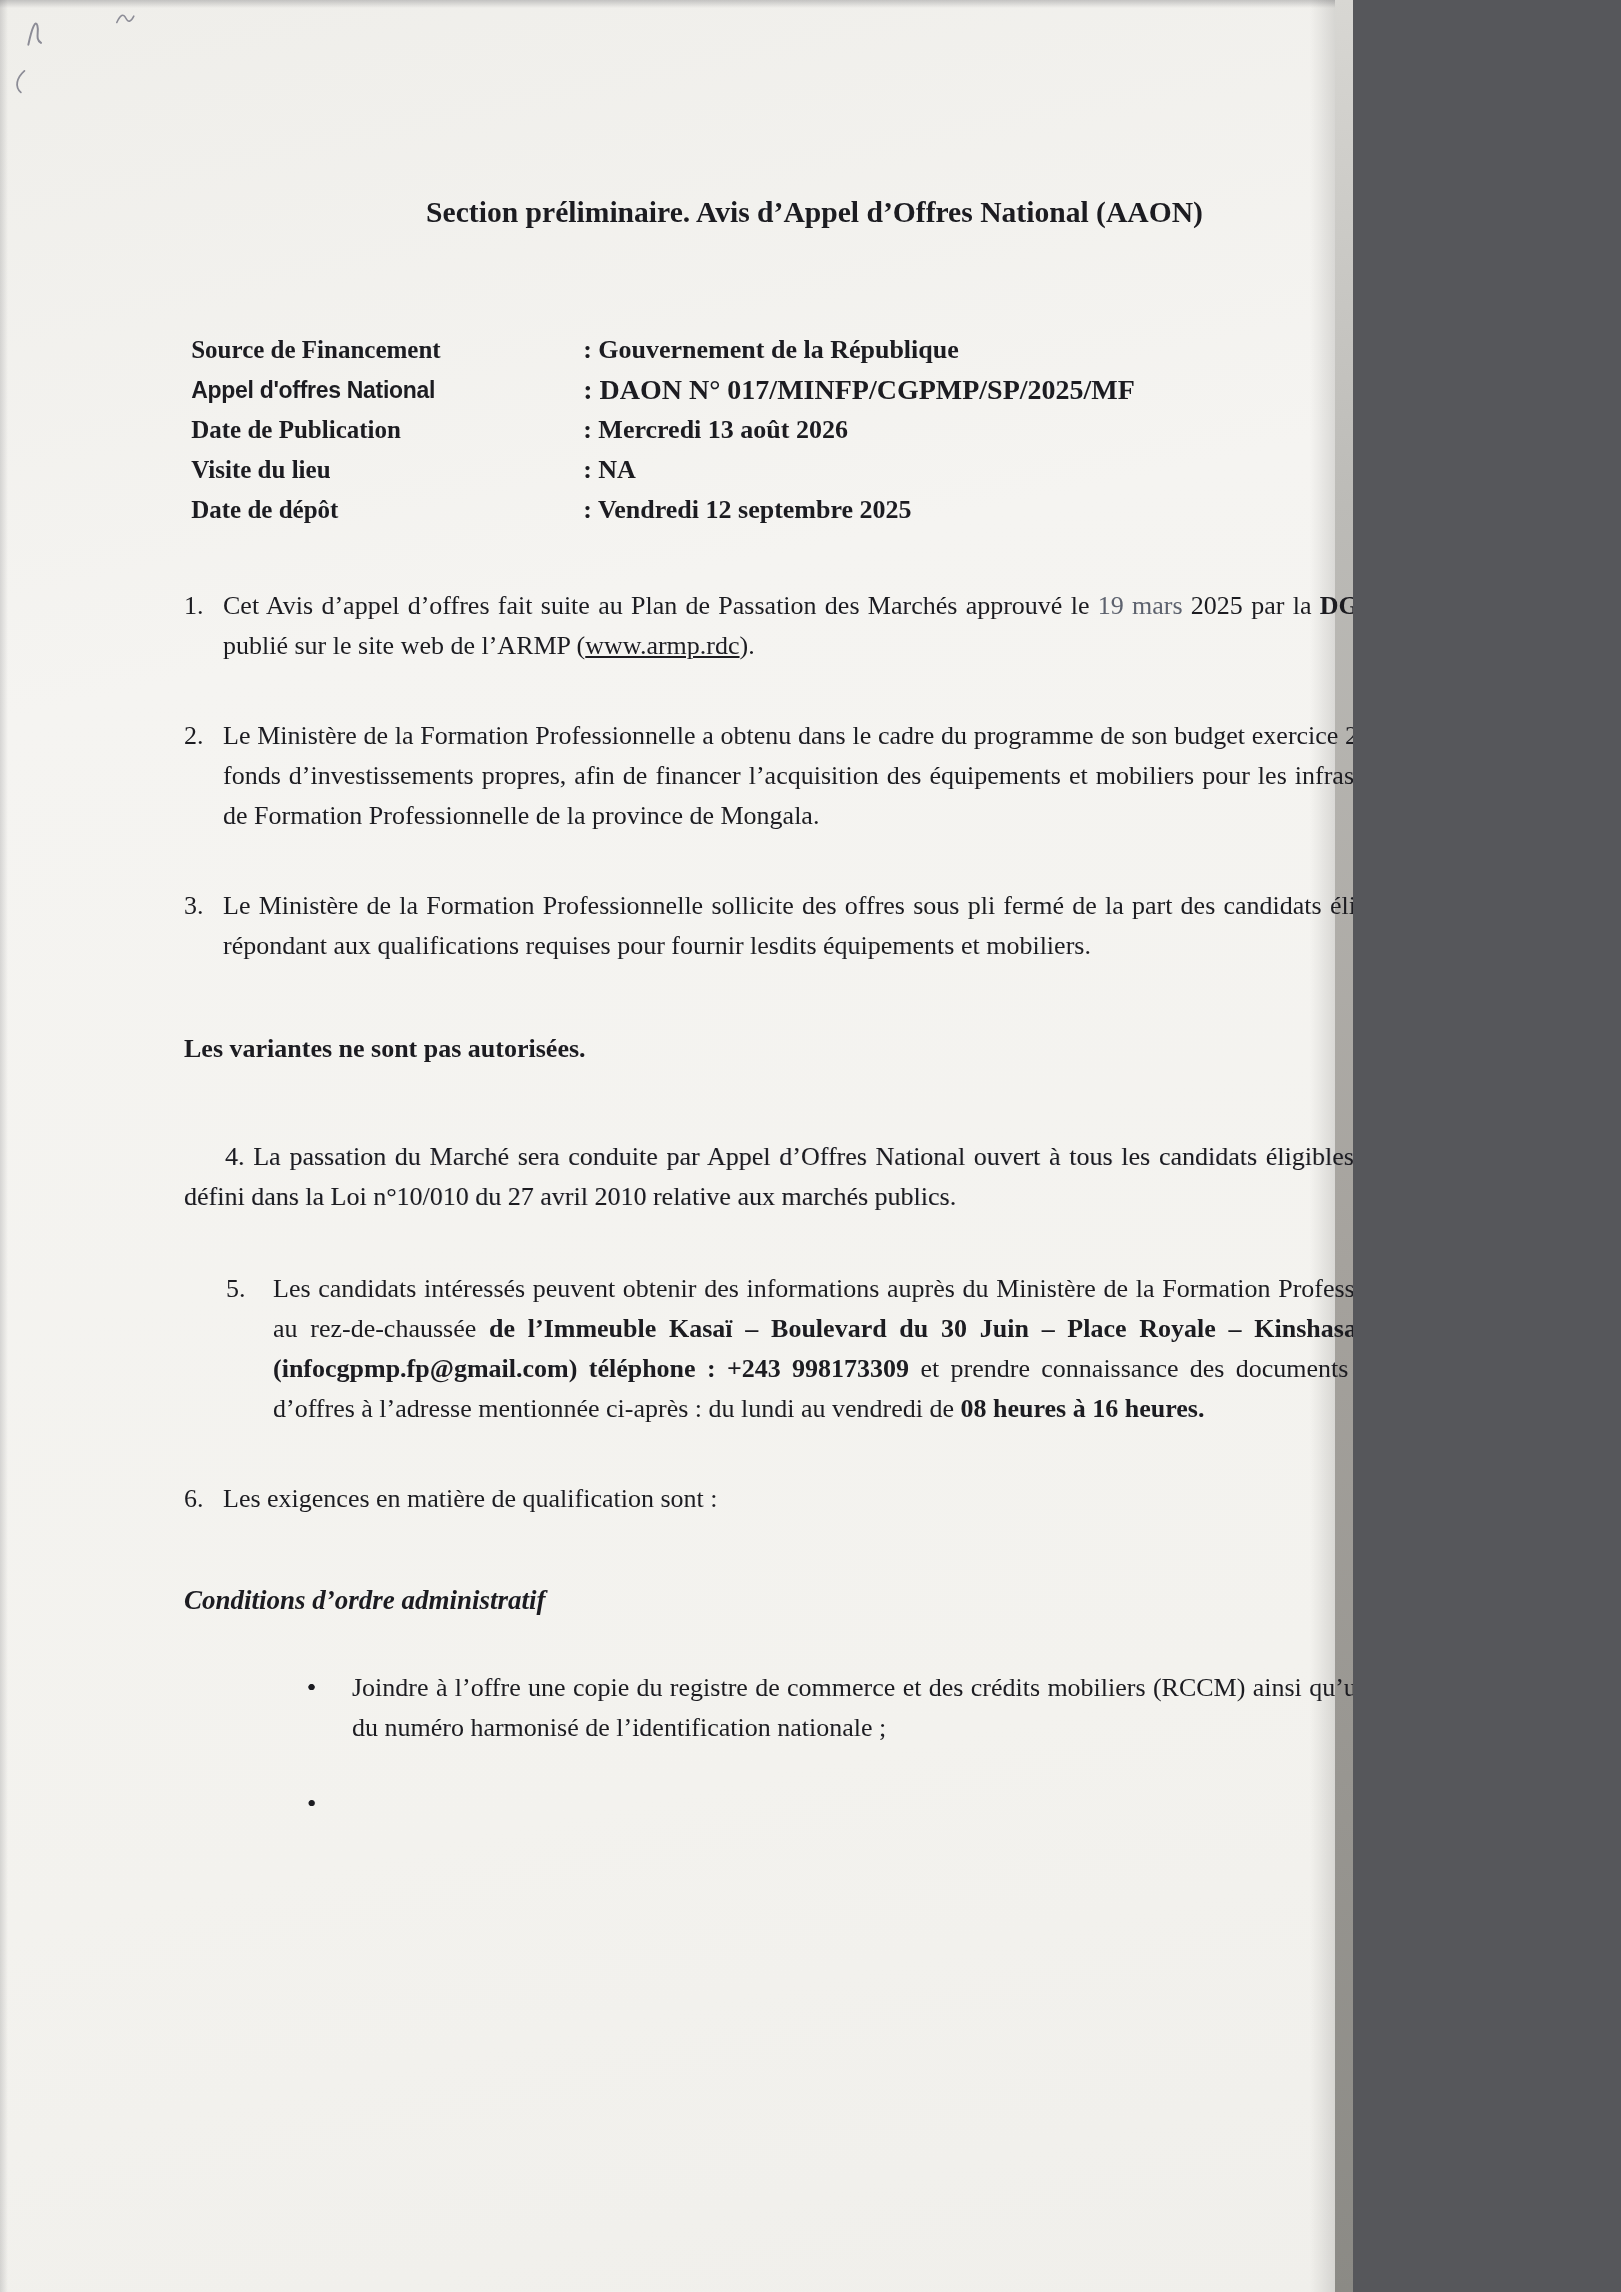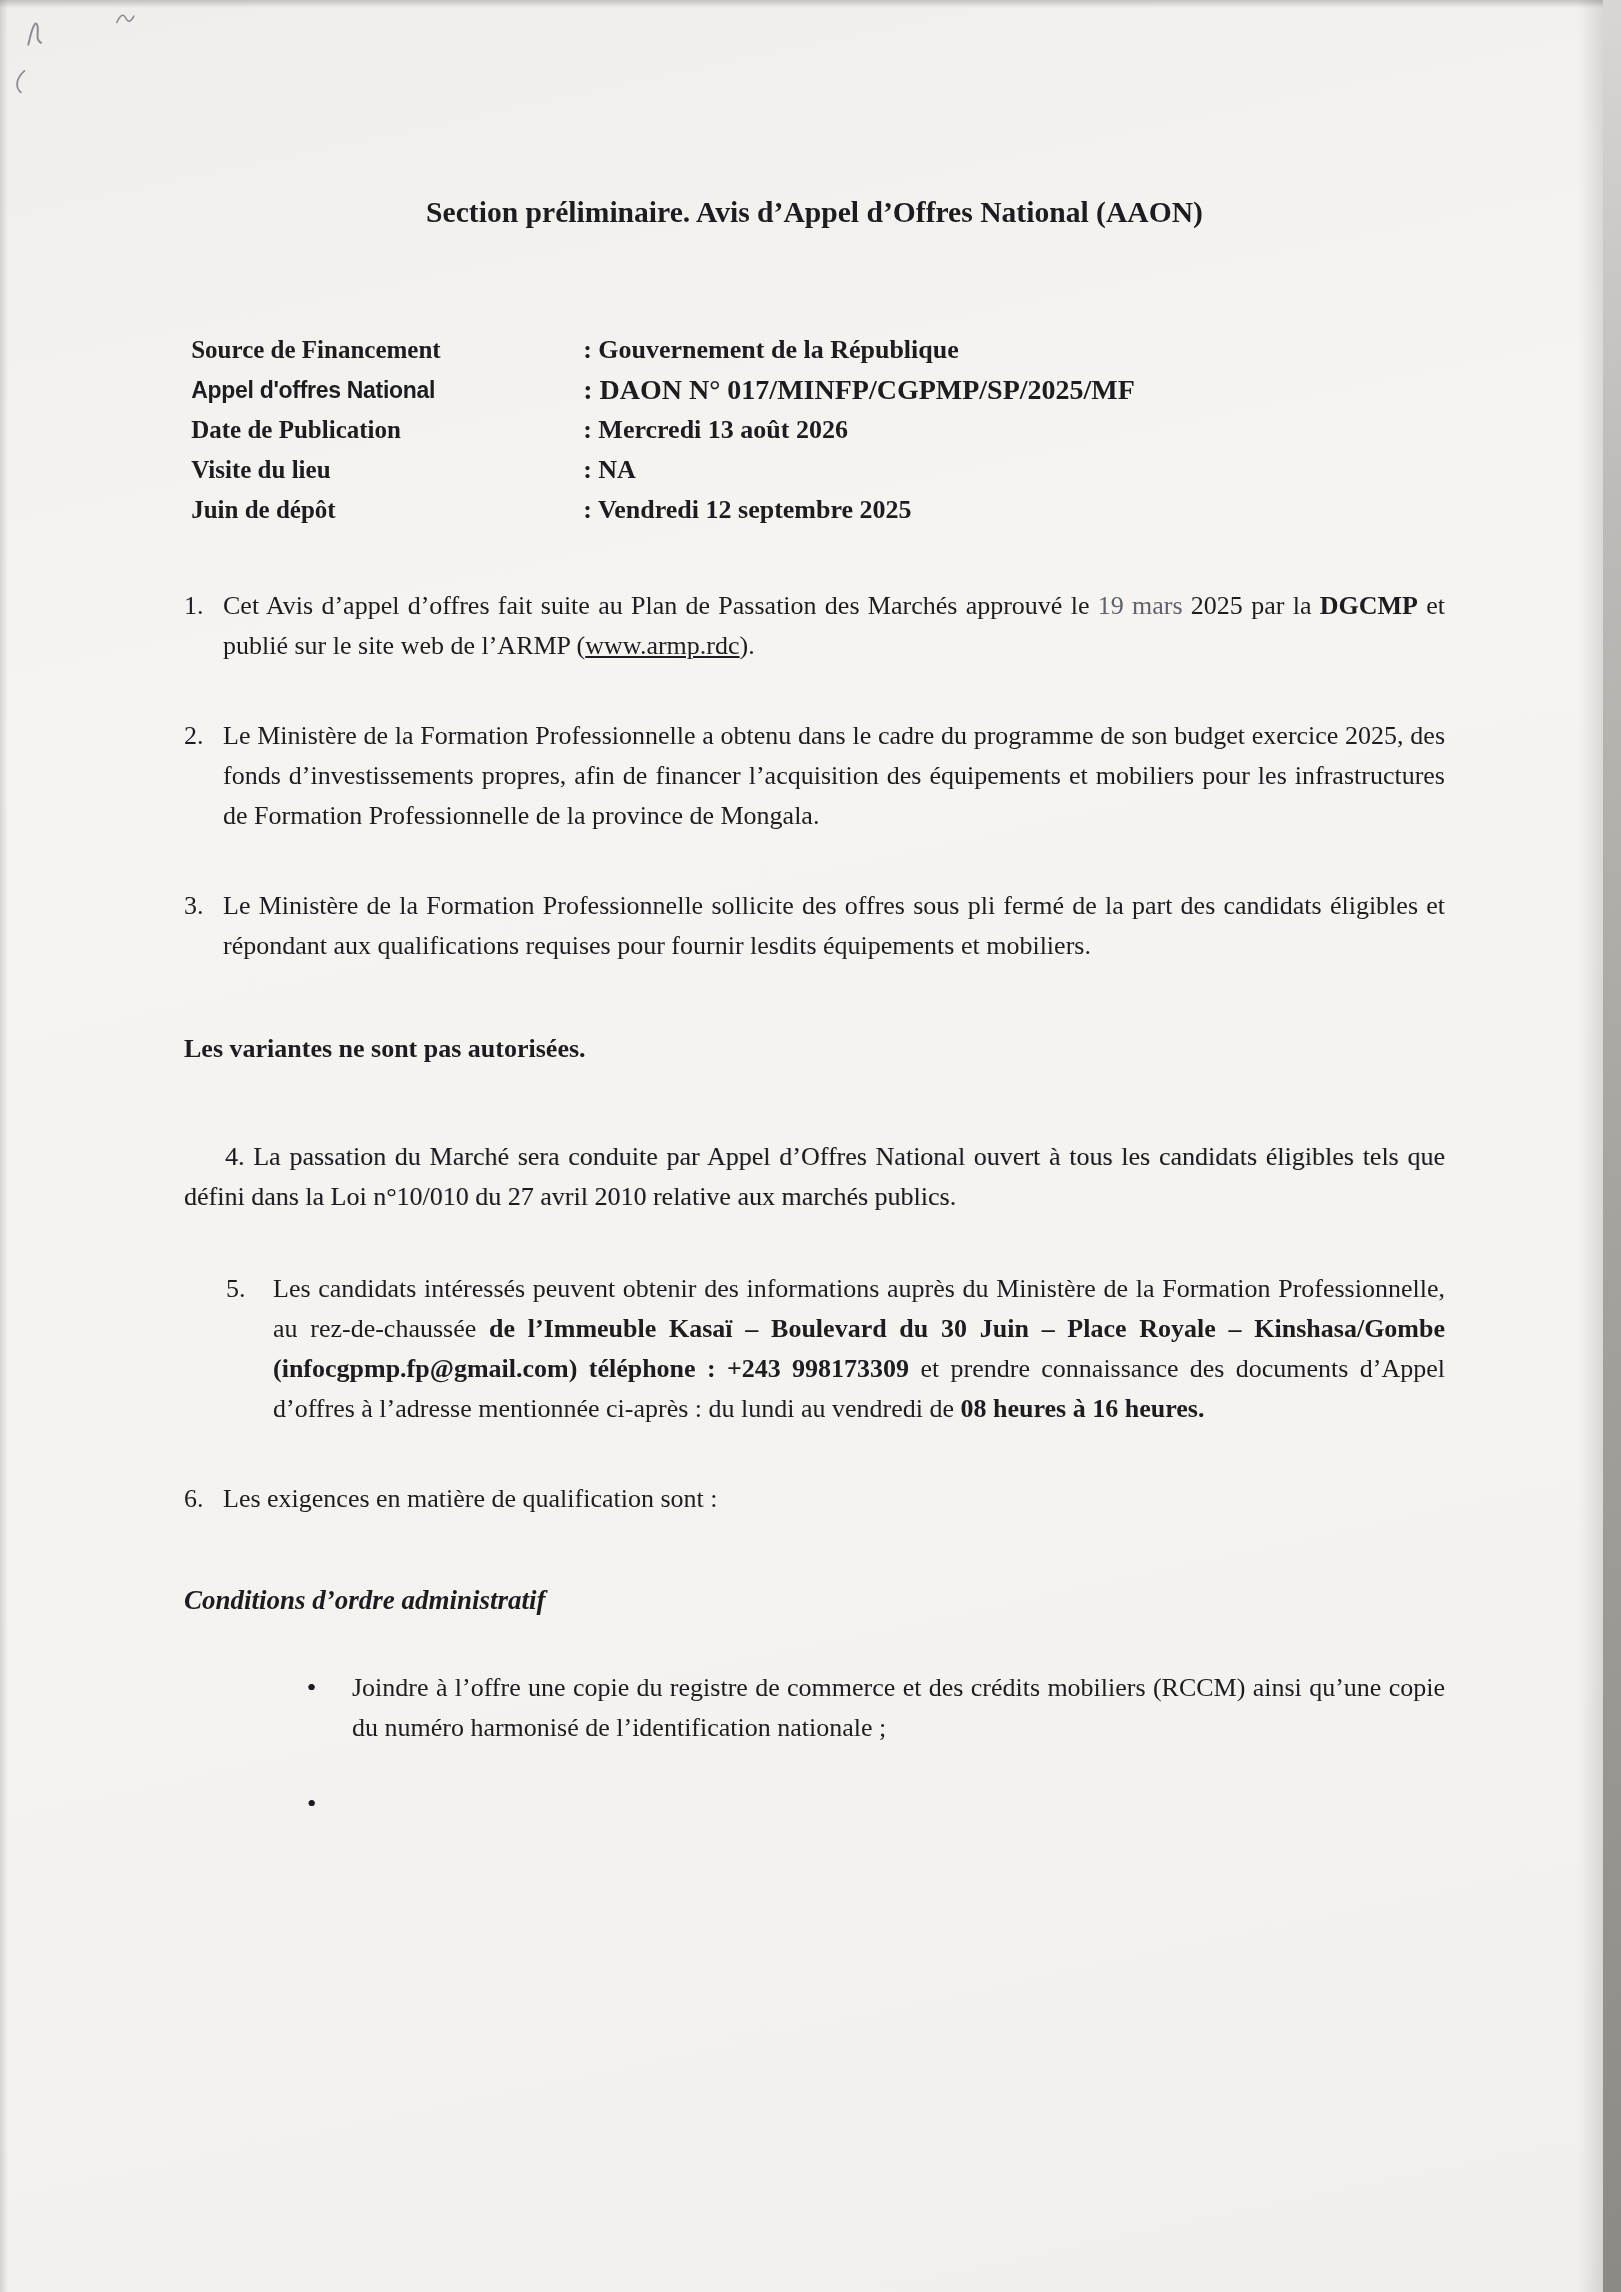--- a/index.html
+++ b/index.html
@@ -1,18 +1,18 @@
 <!DOCTYPE html>
 <html style="font-size:14.3px"><head>
 <meta charset="utf-8">
 <style>
   html,body{margin:0;padding:0;background:#56575b;}
   .page{
     position:relative;
-    width:1621px;height:2293px;
+    width:1353px;height:2293px;
     background:linear-gradient(168deg,#efeeea 0%,#f5f4f1 28%,#f3f2ee 75%,#f0efeb 100%);
     overflow:hidden;
     font-family:"Liberation Serif", serif;
     color:#1c1c21;
   }
   
   .scan-top{position:absolute;top:0;left:0;width:100%;height:8px;
     background:linear-gradient(180deg,rgba(90,90,95,.30),rgba(90,90,95,0));}
   .scan-left{position:absolute;top:0;left:0;width:8px;height:100%;
     background:linear-gradient(90deg,rgba(90,90,95,.20),rgba(90,90,95,0));}
@@ -105,21 +105,21 @@
       </div>
       <div class="info-row">
         <div class="info-label">Date de Publication</div>
         <div class="info-value">: Mercredi 13 août 2026</div>
       </div>
       <div class="info-row">
         <div class="info-label">Visite du lieu</div>
         <div class="info-value">: NA</div>
       </div>
       <div class="info-row">
-        <div class="info-label">Juin de dépôt</div>
+        <div class="info-label">Date de dépôt</div>
         <div class="info-value">: Vendredi 12 septembre 2025</div>
       </div>
     </div>
 
     <div class="p-num first">
       <span class="no">1.</span>
       <div class="tx"><span>Cet Avis d’appel d’offres fait suite au Plan de Passation des Marchés approuvé le </span><span class="faded">19 mars</span><span> 2025 par la </span><span class="bold">DGCMP</span><span> et publié sur le site web de l’ARMP (</span><span class="link">www.armp.rdc</span><span>).</span></div>
     </div>
 
     <div class="p-num">

